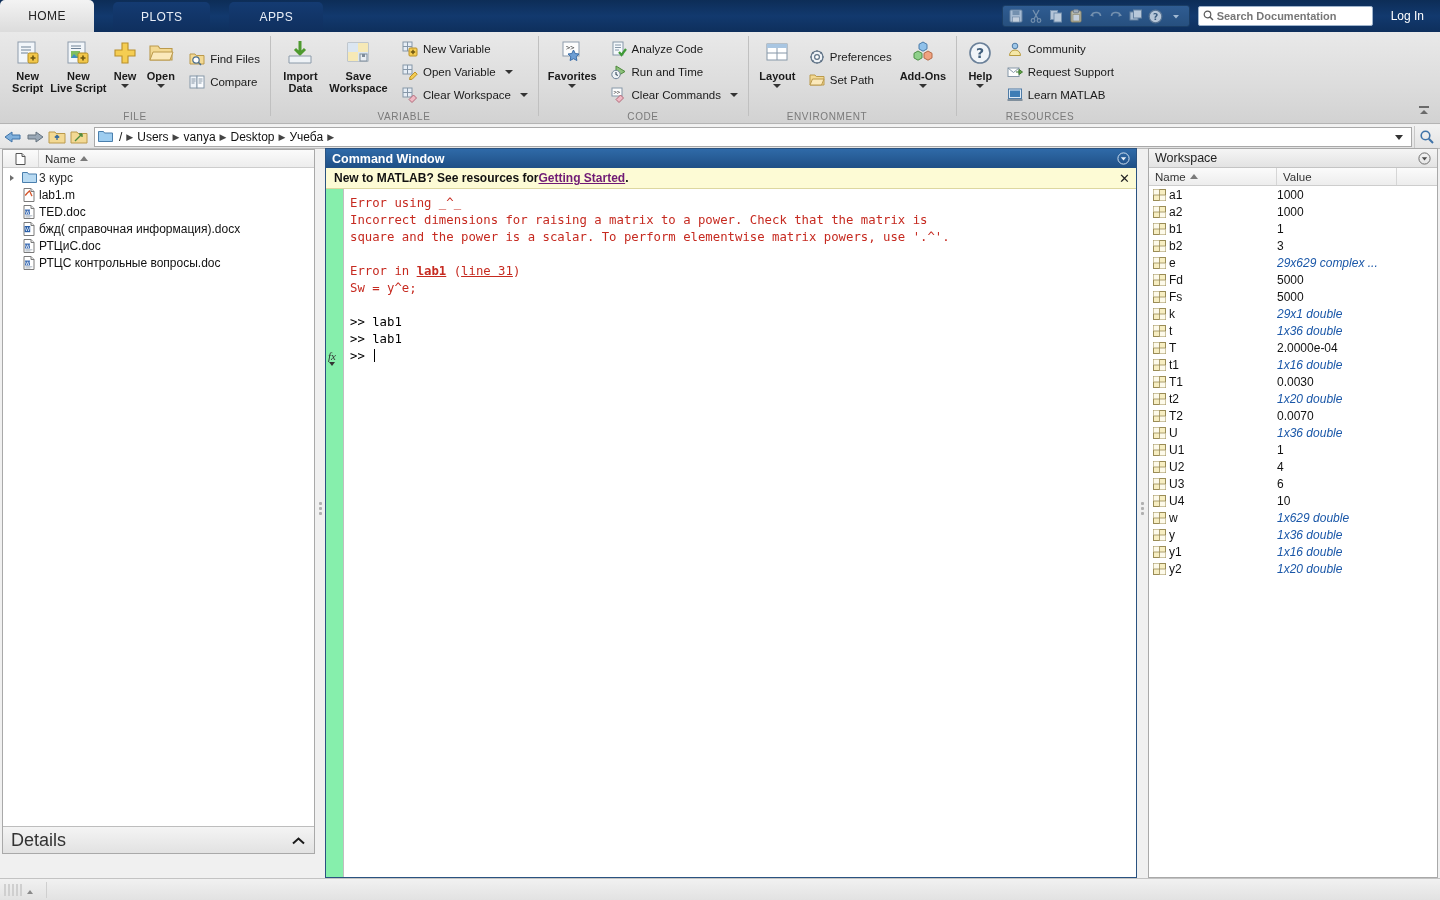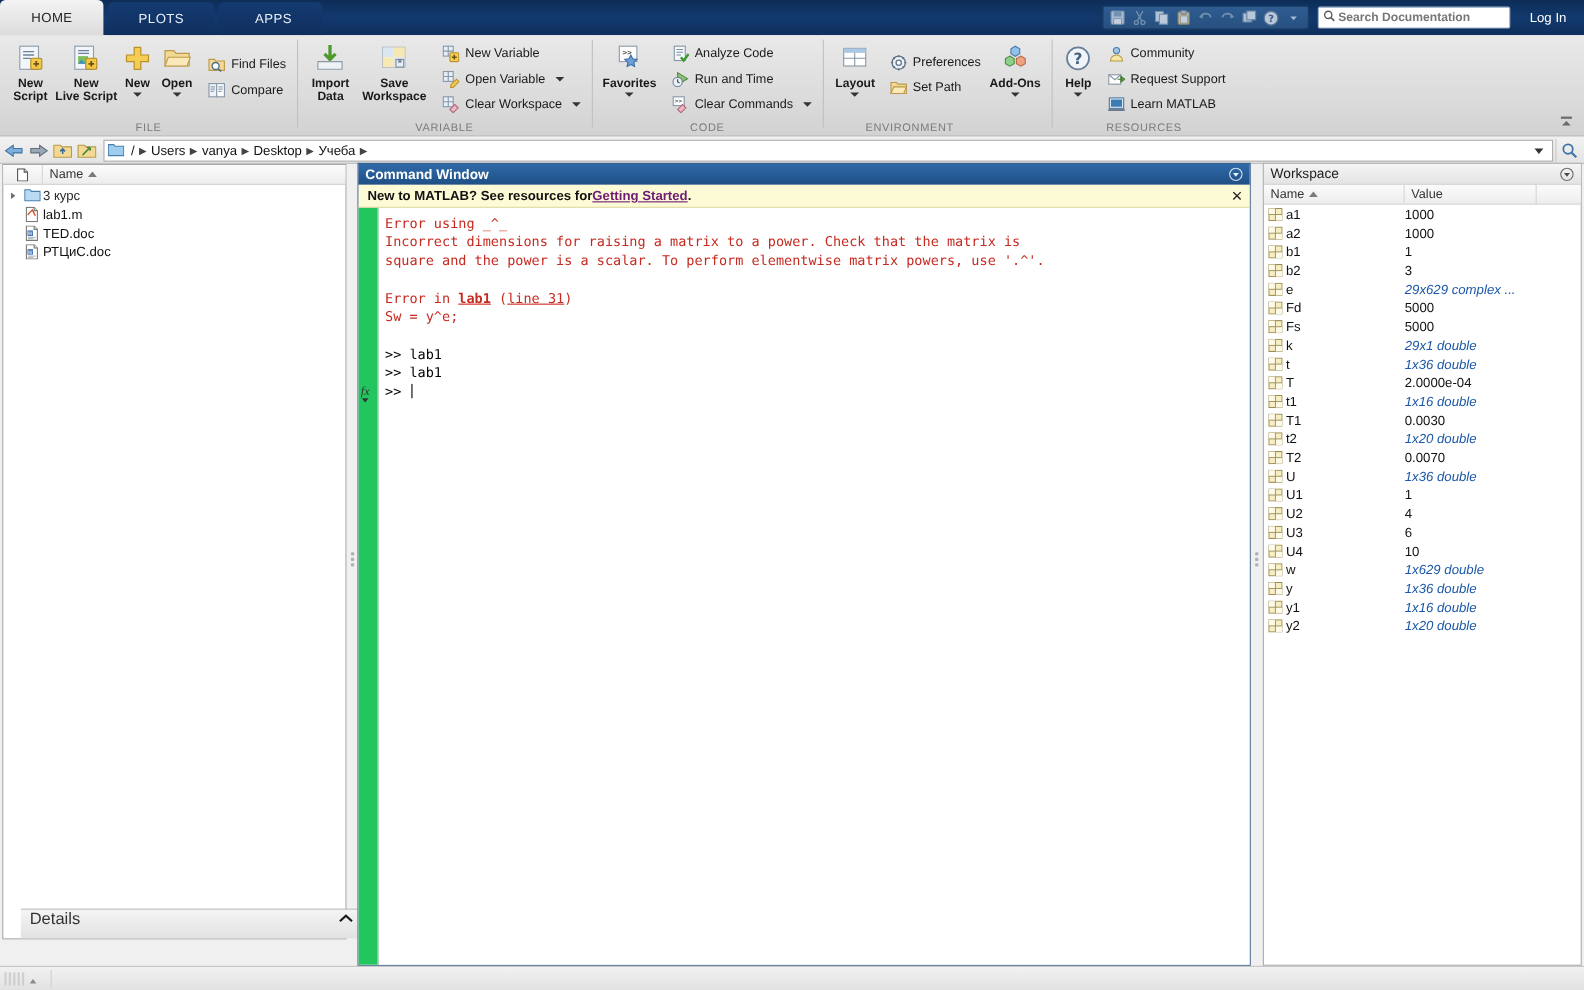--- a/index.html
+++ b/index.html
@@ -12,25 +12,25 @@
 
   
   .topbar {
     position: absolute; left: 0; top: 0; width: 1440px; height: 32px;
     background: linear-gradient(to bottom, #0d2d57 0%, #12396e 50%, #0e2f5c 100%);
     display: flex; align-items: flex-end;
   }
   .tabs { display: flex; align-items: flex-end; height: 32px; }
   .tab {
     height: 30px; min-width: 94px; padding: 0 28px;
-    display: flex; align-items: center; justify-content: flex-end;
+    display: flex; align-items: center; justify-content: center;
     font-size: 12px; color: #e8eef7; letter-spacing: 0.4px;
     border-top-left-radius: 5px; border-top-right-radius: 5px;
     background: linear-gradient(to bottom, #143b72, #0f2f5e);
-    margin-right: 4px; cursor: default;
+    margin-right: 19px; cursor: default;
   }
   .tab.active {
     background: linear-gradient(to bottom, #f3f3f3, #dcdcdc);
     color: #222; height: 32px;
   }
   .topbar-right {
     margin-left: auto; display: flex; align-items: center;
     height: 32px; padding-right: 6px;
   }
   .quick-tools {
@@ -138,24 +138,24 @@
       border-right:1px solid #d6d6d6; height:100%; }
   .cf-header .c2 { padding-left: 6px; display:flex; align-items:center; gap:4px; }
   .cf-list { padding: 1px 0; }
   .cf-row { display: flex; align-items: center; height: 17px; font-size: 12px;
     color: #111; padding-left: 2px; cursor: default; }
   .cf-row .arrow { width: 14px; display:flex; align-items:center; justify-content:center; }
   .cf-row .fico { width: 20px; display:flex; align-items:center; justify-content:center; }
   .cf-row .fname { white-space: nowrap; }
   .cf-row.folder .fname { color: #2a2a2a; }
   #details-bar {
-    position: absolute; left: 16px; bottom: 0; width: 100%; height: 27px;
+    position: absolute; left: 0; bottom: 0; width: 100%; height: 27px;
     background: linear-gradient(to bottom,#f4f4f4,#e2e2e2);
-    border-top: 1px solid #bdbdbd; display: flex; align-items: flex-start;
-    justify-content: space-between; padding: 0 8px; font-size: 15px; color: #333;
+    border-top: 1px solid #bdbdbd; display: flex; align-items: center;
+    justify-content: space-between; padding: 0 8px; font-size: 18px; color: #333;
   }
 
   
   #command-window {
     position: absolute; left: 325px; top: 148px; width: 812px; height: 730px;
     border: 1px solid #2a5280; background: #fff;
   }
   #command-window .panel-title {
     background: linear-gradient(to bottom,#2f6aa8,#1f4f85);
     color: #fff; height: 19px; font-weight: bold;
@@ -165,21 +165,21 @@
     height: 21px; display: flex; align-items: center; padding: 0 8px;
     font-size: 12px; color: #111; font-weight: bold; position: relative;
   }
   .cw-notice a { color: #701a75; text-decoration: underline; }
   .cw-notice .close-x { position: absolute; right: 6px; top: 3px; font-size: 13px;
     color: #222; font-weight: normal; cursor: default; }
   .cw-body {
     position: absolute; top: 40px; left: 0; right: 0; bottom: 0;
     display: flex; background: #fff;
   }
-  .cw-gutter { width: 18px; background: #22c55e; border-right: 1px solid #bfbfbf; position: relative; }
+  .cw-gutter { width: 18px; background: #86efac; border-right: 1px solid #bfbfbf; position: relative; }
   .cw-fx { position: absolute; left: 2px; top: 161px; font-size: 11px;
     font-style: italic; font-family: "Liberation Serif", serif; color: #333; }
   .cw-fx .tri { width:0;height:0;border-left:3px solid transparent;border-right:3px solid transparent;
     border-top:4px solid #333; margin:0 auto; }
   .cw-text {
     flex: 1; padding: 6px 0 0 6px;
     font-family: "DejaVu Sans Mono", monospace; font-size: 12.3px; line-height: 17px;
     white-space: pre; color: #000;
   }
   .err { color: #c62a20; }
@@ -730,26 +730,51 @@
           </svg>
         </span>
       <span class="fname">TED.doc</span>
     </div>
     <div class="cf-row">
       <span class="arrow"></span>
       <span class="fico">
           <svg width="14" height="14" viewBox="0 0 14 14">
             <path d="M2 .5h7l3 3v10H2z" fill="#fff" stroke="#7a7a7a"></path>
             <path d="M9 .5v3h3" fill="#e4e4e4" stroke="#7a7a7a"></path>
+            <rect x="2.6" y="4" width="5.6" height="6.2" fill="#2a5fa8"></rect>
+            <text x="5.4" y="8.8" font-size="5" fill="#fff" text-anchor="middle" font-family="DejaVu Sans, sans-serif">W</text>
+          </svg>
+        </span>
+      <span class="fname"> бжд( справочная информация).docx</span>
+    </div>
+    <div class="cf-row">
+      <span class="arrow"></span>
+      <span class="fico">
+          <svg width="14" height="14" viewBox="0 0 14 14">
+            <path d="M2 .5h7l3 3v10H2z" fill="#fff" stroke="#7a7a7a"></path>
+            <path d="M9 .5v3h3" fill="#e4e4e4" stroke="#7a7a7a"></path>
             <rect x="3" y="4.5" width="5" height="5" fill="#3f6fb5"></rect>
             <text x="5.5" y="8.7" font-size="4.4" fill="#fff" text-anchor="middle" font-family="DejaVu Sans, sans-serif">W</text>
             <path d="M3.4 10.8h7M3.4 12h5" stroke="#8d9bab" stroke-width=".7"></path>
           </svg>
         </span>
       <span class="fname">РТЦиС.doc</span>
+    </div>
+    <div class="cf-row">
+      <span class="arrow"></span>
+      <span class="fico">
+          <svg width="14" height="14" viewBox="0 0 14 14">
+            <path d="M2 .5h7l3 3v10H2z" fill="#fff" stroke="#7a7a7a"></path>
+            <path d="M9 .5v3h3" fill="#e4e4e4" stroke="#7a7a7a"></path>
+            <rect x="3" y="4.5" width="5" height="5" fill="#3f6fb5"></rect>
+            <text x="5.5" y="8.7" font-size="4.4" fill="#fff" text-anchor="middle" font-family="DejaVu Sans, sans-serif">W</text>
+            <path d="M3.4 10.8h7M3.4 12h5" stroke="#8d9bab" stroke-width=".7"></path>
+          </svg>
+        </span>
+      <span class="fname">РТЦС контрольные вопросы.doc</span>
     </div>
   </div>
 
   <div id="details-bar">
     <span>Details</span>
     <span><svg width="15" height="10" viewBox="0 0 15 10">
           <path d="M2 7.5L7.5 2.5L13 7.5" fill="none" stroke="#1a1a1a" stroke-width="2"></path>
         </svg></span>
   </div>
 </div>

